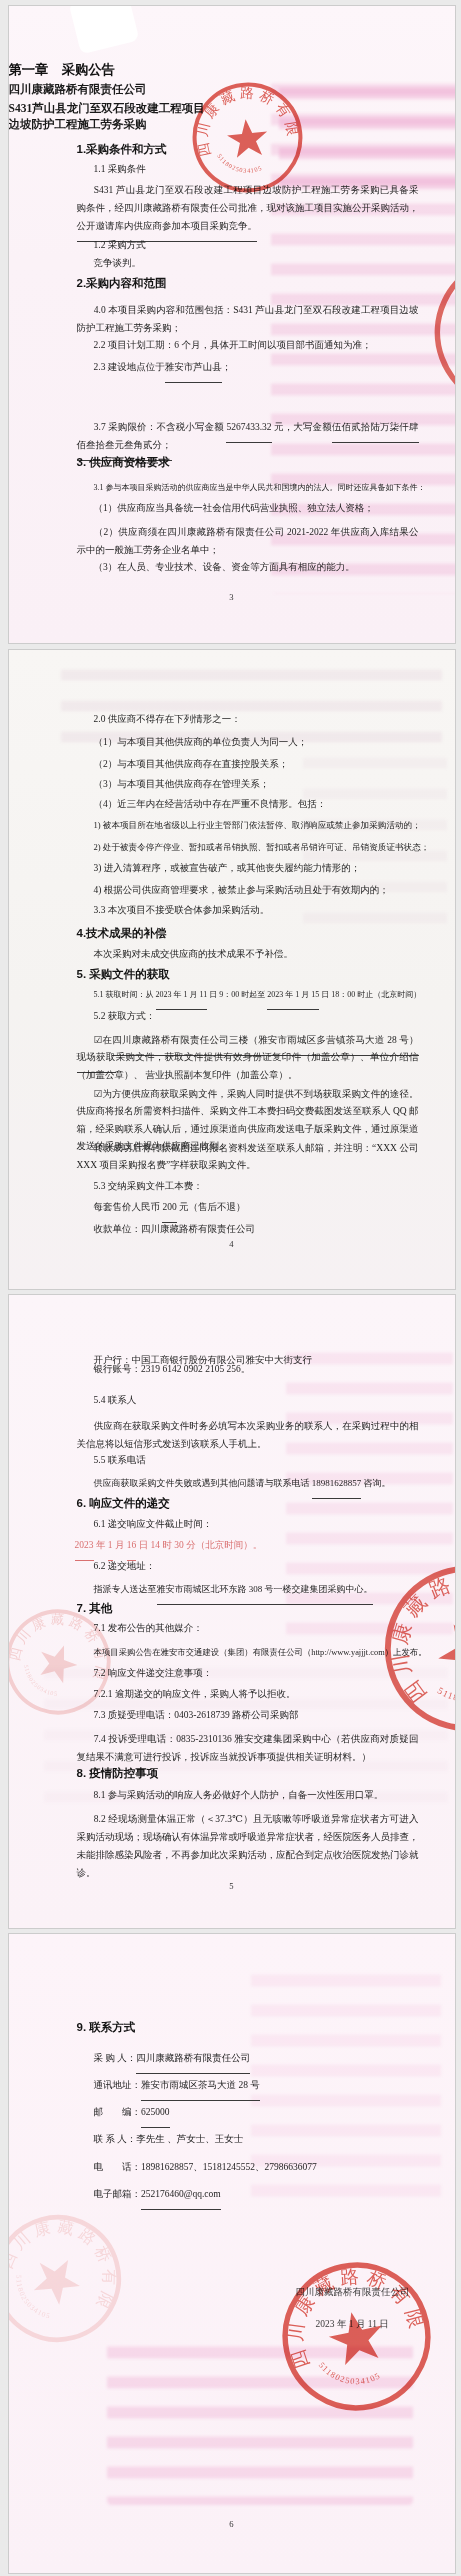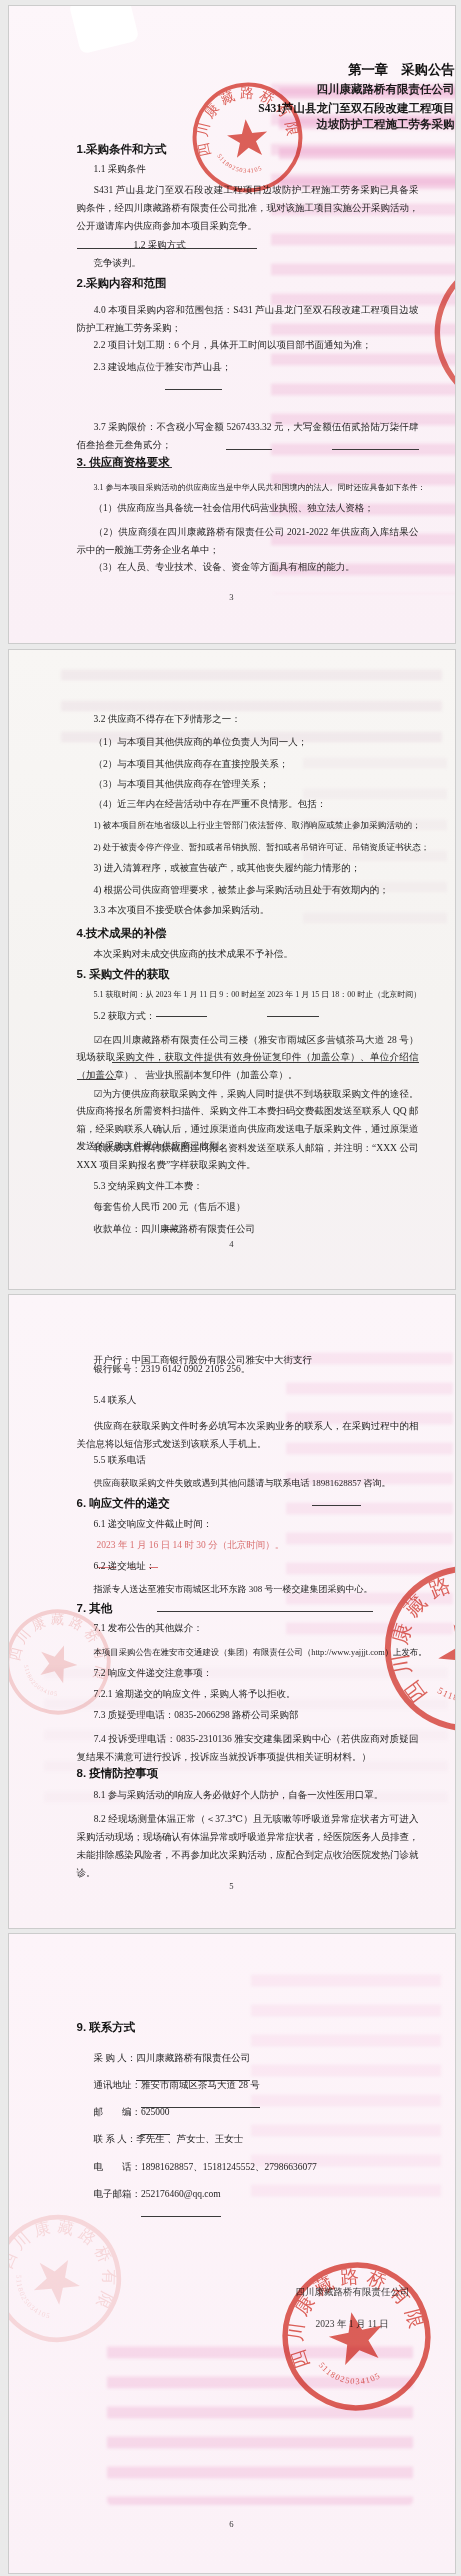--- a/index.html
+++ b/index.html
@@ -6,27 +6,27 @@
   body{
     width:461px;height:2576px;position:relative;background:#eaeaea;
     font-family:"Liberation Serif","DejaVu Serif",serif;color:#222;
   }
   .sheet{position:absolute;left:7.5px;width:446px;overflow:hidden;border:0.6px solid #cccccc;}
   #sheet1{top:4.6px;height:637px;background:linear-gradient(180deg,#fdf6fa 0%,#fbf2f7 40%,#faf0f6 100%);}
   #sheet2{top:649px;height:639px;background:linear-gradient(180deg,#f8f6f4 0%,#f5f3f1 55%,#f6f1f3 100%);}
   #sheet3{top:1294px;height:633px;background:linear-gradient(180deg,#fcf5f9 0%,#fbf2f7 100%);}
   #sheet4{top:1933px;height:639px;background:linear-gradient(180deg,#fdf4f9 0%,#fbf1f7 100%);}
   .t{position:absolute;font-size:9.5px;color:#232323;}
-  .center{left:0;width:100%;text-align:right;}
+  .center{left:0;width:100%;text-align:left;}
   .bigtitle{font-family:"Liberation Sans","DejaVu Sans",sans-serif;font-weight:700;font-size:13.3px;color:#111;}
   .subtitle{font-weight:700;font-size:11.5px;color:#1a1a1a;}
   .head{font-family:"Liberation Sans","DejaVu Sans",sans-serif;font-weight:700;font-size:11.5px;color:#141414;left:68px;}
   .para{left:68px;width:342px;text-align:justify;text-indent:17.3px;line-height:18px;}
   .line{left:85px;white-space:nowrap;}
-  .u{border-bottom:0.6px solid #3a3a3a;padding-bottom:17px;}
+  .u{border-bottom:0.6px solid #3a3a3a;padding-bottom:10px;}
   .red{color:#d97070;}
   .red .u,.u.redu{border-bottom-color:#d97070;}
   .pgno{left:0;width:100%;text-align:center;font-size:8.6px;color:#333;}
   .bleed{position:absolute;filter:blur(1.7px);border-radius:4.6px;
     background:repeating-linear-gradient(180deg,rgba(235,150,198,0) 0px,rgba(235,150,198,0) 8px,rgba(231,138,191,0.55) 9.2px,rgba(231,138,191,0.55) 19.6px,rgba(235,150,198,0) 21px,rgba(235,150,198,0) 30px);}
   .bleed.grey{background:repeating-linear-gradient(180deg,rgba(205,170,190,0) 0px,rgba(205,170,190,0) 9.2px,rgba(200,160,185,0.45) 10.4px,rgba(200,160,185,0.45) 19.6px,rgba(205,170,190,0) 21px,rgba(205,170,190,0) 31px);}
   .seal{position:absolute;color:#d63c30;mix-blend-mode:multiply;}
   .seal svg{width:100%;height:100%;}
   .torn{position:absolute;background:#ffffff;opacity:.92;border-radius:8px;}
   .sign{font-size:9.5px;color:#3a3a3a;white-space:nowrap;}
@@ -40,21 +40,21 @@
   <div class="bleed" style="left:270px;top:73px;width:180px;height:125px;opacity:.55;"></div>
 
   <div class="t center bigtitle" style="top:55px;">第一章　采购公告</div>
   <div class="t center subtitle" style="top:76px;">四川康藏路桥有限责任公司</div>
   <div class="t center subtitle" style="top:95px;">S431芦山县龙门至双石段改建工程项目</div>
   <div class="t center subtitle" style="top:111px;">边坡防护工程施工劳务采购</div>
 
   <div class="t head" style="top:136px;">1.采购条件和方式</div>
   <div class="t line" style="top:157px;">1.1 采购条件</div>
   <div class="t para" style="top:175px;"><span>S431 芦山县龙门至双石段改建工程项目边坡防护工程施工劳务采购已具备采购条件，经四川康藏路桥有限责任公司批准，现对该施工项目实施公开采购活动，</span><span class="u">公开邀请库内供应商参加本项目采购竞争。</span></div>
-  <div class="t line" style="top:233px;margin-left:40px;">1.2 采购方式</div>
+  <div class="t line" style="top:233px;">1.2 采购方式</div>
   <div class="t line" style="top:251px;">竞争谈判。</div>
 
   <div class="t head" style="top:270px;">2.采购内容和范围</div>
   <div class="t para" style="top:295px;">4.0 本项目采购内容和范围包括：S431 芦山县龙门至双石段改建工程项目边坡防护工程施工劳务采购；</div>
   <div class="t line" style="top:333px;">2.2 项目计划工期：6 个月，具体开工时间以项目部书面通知为准；</div>
   <div class="t line" style="top:355px;"><span>2.3 建设地点位于</span><span class="u">雅安市芦山县</span><span>；</span></div>
   <div class="t para" style="top:412px;"><span>3.7 采购限价：不含税小写金额 </span><span class="u">5267433.32</span><span> 元，大写金额</span><span class="u">伍佰贰拾陆万柒仟肆佰叁拾叁元叁角贰分；</span></div>
 
   <div class="t head" style="top:449px;">3. 供应商资格要求</div>
   <div class="t line" style="top:476px;font-size:8px;">3.1 参与本项目采购活动的供应商应当是中华人民共和国境内的法人。同时还应具备如下条件：</div>
@@ -86,21 +86,21 @@
       <text font-size="24" letter-spacing="8" fill="currentColor"><textPath href="#a2">四川康藏路桥有限责任公司</textPath></text>
       <text font-size="11" letter-spacing="1.5" fill="currentColor"><textPath href="#b2">5118025034105</textPath></text>
     </svg>
   </div>
 </div>
 
 <div class="sheet" id="sheet2">
   <div class="bleed grey" style="left:52px;top:10.4px;width:381px;height:86px;opacity:.30;"></div>
   <div class="bleed grey" style="left:294px;top:98px;width:144px;height:184px;opacity:.18;"></div>
 
-  <div class="t line" style="top:63px;">3.2 供应商不得存在下列情形之一：</div>
+  <div class="t line" style="top:63px;">2.0 供应商不得存在下列情形之一：</div>
   <div class="t line" style="top:86px;">（1）与本项目其他供应商的单位负责人为同一人；</div>
   <div class="t line" style="top:108px;">（2）与本项目其他供应商存在直接控股关系；</div>
   <div class="t line" style="top:128px;">（3）与本项目其他供应商存在管理关系；</div>
   <div class="t line" style="top:148px;">（4）近三年内在经营活动中存在严重不良情形。包括：</div>
   <div class="t line" style="top:170px;font-size:8.6px;">1) 被本项目所在地省级以上行业主管部门依法暂停、取消响应或禁止参加采购活动的；</div>
   <div class="t line" style="top:192px;font-size:8.6px;">2) 处于被责令停产停业、暂扣或者吊销执照、暂扣或者吊销许可证、吊销资质证书状态；</div>
   <div class="t line" style="top:212px;">3) 进入清算程序，或被宣告破产，或其他丧失履约能力情形的；</div>
   <div class="t line" style="top:234px;">4) 根据公司供应商管理要求，被禁止参与采购活动且处于有效期内的；</div>
   <div class="t line" style="top:254px;">3.3 本次项目不接受联合体参加采购活动。</div>
 
@@ -125,30 +125,30 @@
 
   <div class="t line" style="top:59px;">开户行：中国工商银行股份有限公司雅安中大街支行</div>
   <div class="t line" style="top:68px;text-align:center;">银行账号：2319 6142 0902 2105 256。</div>
   <div class="t line" style="top:99px;">5.4 联系人</div>
   <div class="t para" style="top:122px;">供应商在获取采购文件时务必填写本次采购业务的联系人，在采购过程中的相关信息将以短信形式发送到该联系人手机上。</div>
   <div class="t line" style="top:159px;">5.5 联系电话</div>
   <div class="t line" style="top:182px;font-size:9px;"><span>供应商获取采购文件失败或遇到其他问题请与联系电话 </span><span class="u">18981628857</span><span> 咨询。</span></div>
 
   <div class="t head" style="top:201px;">6. 响应文件的递交</div>
   <div class="t line" style="top:223px;">6.1 递交响应文件截止时间：</div>
-  <div class="t line red" style="top:244px;left:88px;text-align:right;"><span class="u redu">2023</span><span> 年 </span><span class="u redu">1</span><span> 月 </span><span class="u redu">16</span><span> 日 14 时 30 分（北京时间）。</span></div>
+  <div class="t line red" style="top:244px;left:66px;text-align:right;"><span class="u redu">2023</span><span> 年 </span><span class="u redu">1</span><span> 月 </span><span class="u redu">16</span><span> 日 14 时 30 分（北京时间）。</span></div>
   <div class="t line" style="top:265px;">6.2 递交地址：</div>
   <div class="t line" style="top:288px;font-size:9px;"><span>指派专人送达至</span><span class="u">雅安市雨城区北环东路 308 号一楼交建集团采购中心。</span></div>
 
   <div class="t head" style="top:306px;">7. 其他</div>
   <div class="t line" style="top:327px;">7.1 发布公告的其他媒介：</div>
   <div class="t line" style="top:352px;font-size:8.4px;">本项目采购公告在雅安市交通建设（集团）有限责任公司（http://www.yajjjt.com）上发布。</div>
   <div class="t line" style="top:372px;">7.2 响应文件递交注意事项：</div>
   <div class="t line" style="top:393px;">7.2.1 逾期递交的响应文件，采购人将予以拒收。</div>
-  <div class="t line" style="top:414px;">7.3 质疑受理电话：0835-2066298 路桥公司采购部</div>
+  <div class="t line" style="top:414px;">7.3 质疑受理电话：0403-2618739 路桥公司采购部</div>
   <div class="t para" style="top:435px;">7.4 投诉受理电话：0835-2310136 雅安交建集团采购中心（若供应商对质疑回复结果不满意可进行投诉，投诉应当就投诉事项提供相关证明材料。）</div>
 
   <div class="t head" style="top:471px;">8. 疫情防控事项</div>
   <div class="t line" style="top:494px;">8.1 参与采购活动的响应人务必做好个人防护，自备一次性医用口罩。</div>
   <div class="t para" style="top:515px;">8.2 经现场测量体温正常（＜37.3℃）且无咳嗽等呼吸道异常症状者方可进入采购活动现场；现场确认有体温异常或呼吸道异常症状者，经医院医务人员排查，未能排除感染风险者，不再参加此次采购活动，应配合到定点收治医院发热门诊就诊。</div>
   <div class="t pgno" style="top:586px;">5</div>
 
   <div class="seal" style="left:372px;top:267px;width:173px;height:173px;opacity:.78;transform:rotate(-30deg);">
     <svg viewBox="0 0 200 200">
       <defs>

